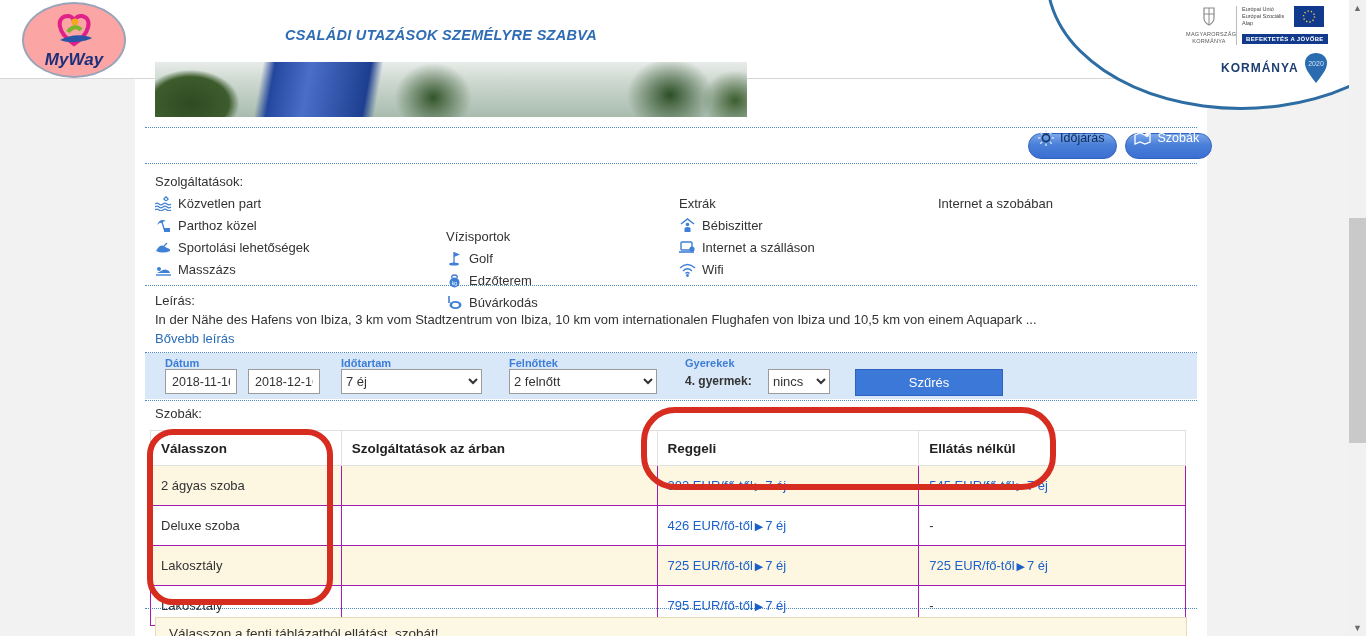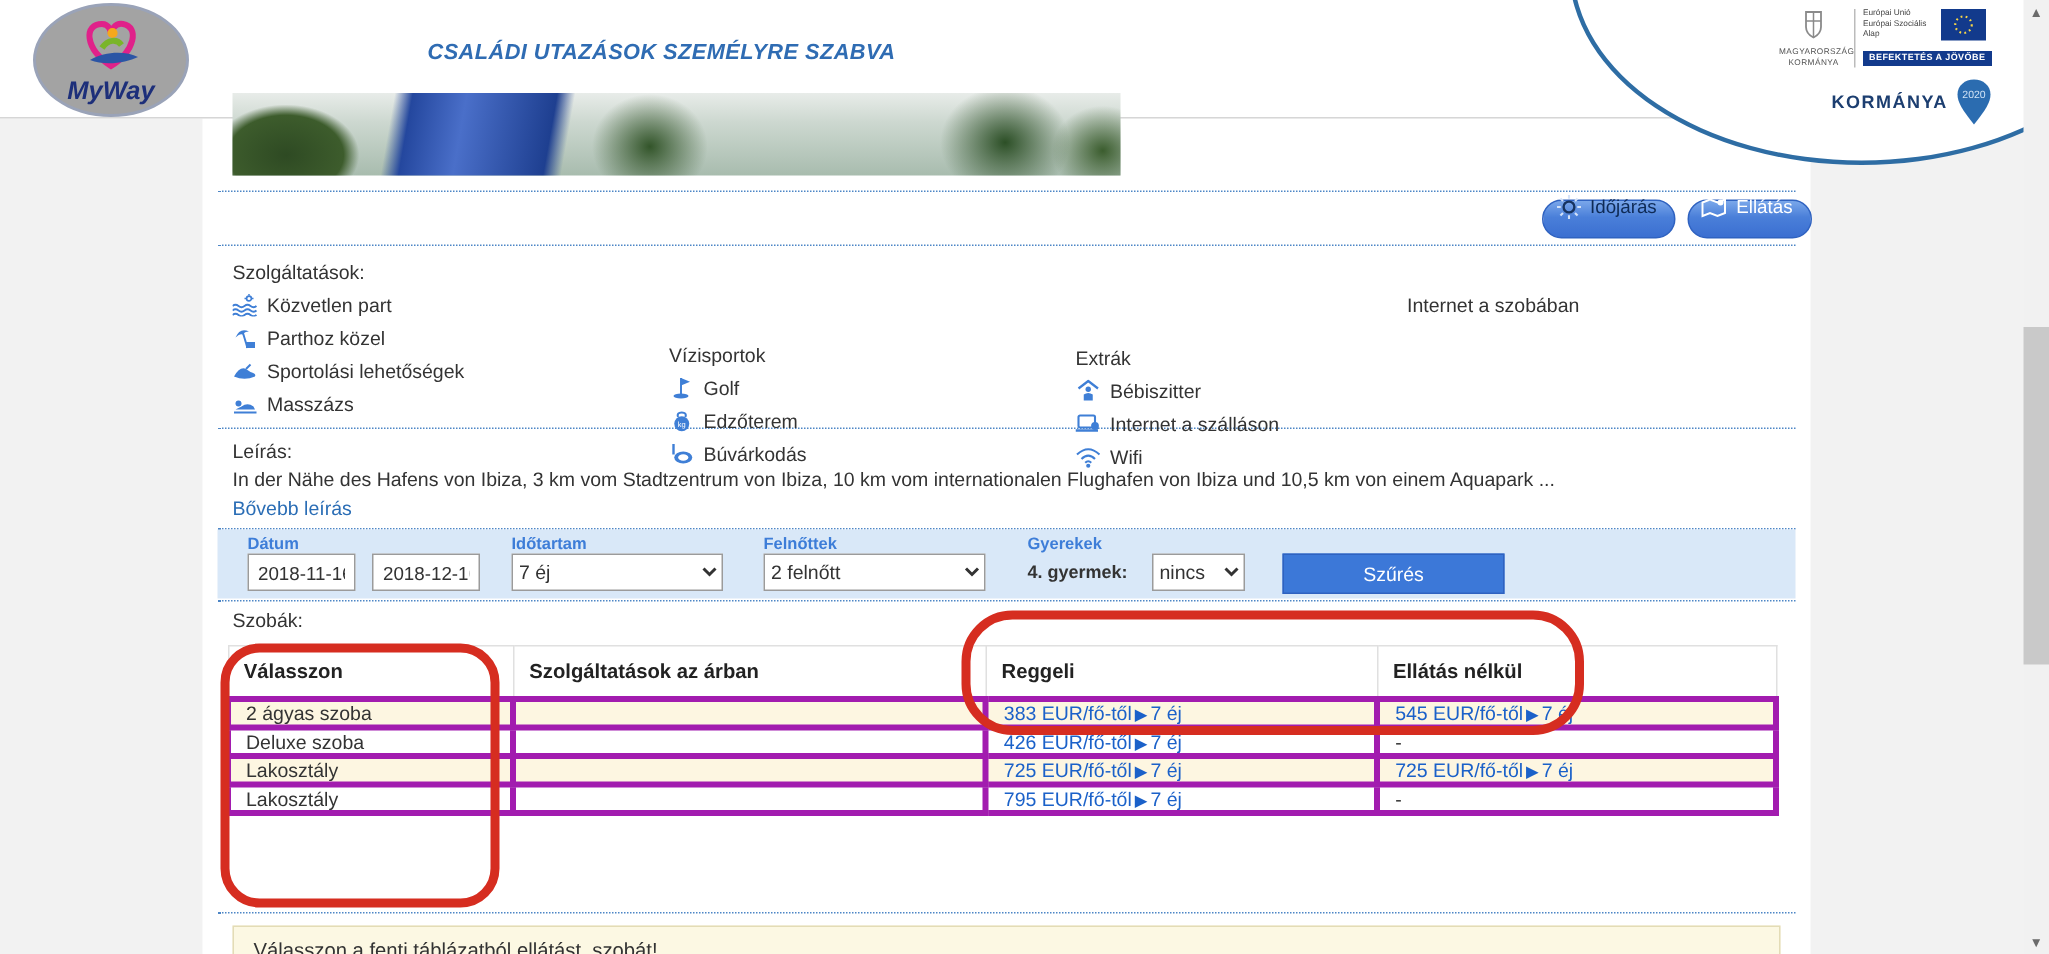--- a/index.html
+++ b/index.html
@@ -3,21 +3,21 @@
 <meta charset="utf-8">
 <style>
   * { margin:0; padding:0; box-sizing:border-box; }
   html,body { width:1366px; height:636px; overflow:hidden;
     font-family:"Liberation Sans", sans-serif; background:#f2f2f2; }
 
   
   .header { position:absolute; left:0; top:0; width:1308px; height:79px;
     background:#fff; border-bottom:1px solid #d6d6d6; z-index:20; }
   .logo-ellipse { position:absolute; left:22px; top:2px; width:104px; height:76px;
-    background:#a3a3a3; border:2px solid #9aa3b8; border-radius:50%; z-index:25; text-align:center; }
+    background:#fca5a5; border:2px solid #9aa3b8; border-radius:50%; z-index:25; text-align:center; }
   .logo-mark { margin-top:6px; }
   .logo-text { font-size:17px; font-weight:bold; font-style:italic; color:#1d2f7a; margin-top:-4px; }
   .tagline { position:absolute; left:285px; top:27px; font-size:14.5px; font-weight:bold;
     font-style:italic; color:#2f6cb3; letter-spacing:.3px; }
   .menu-wrap { position:absolute; left:1078px; top:22px; display:flex; align-items:center; gap:16px; cursor:pointer; }
   .menu-label { font-size:17px; color:#3c3c3c; }
   .hamburger { display:flex; flex-direction:column; gap:4px; }
   .hamburger span { display:block; width:35px; height:5px; background:#1b5f9d; border-radius:1px; }
 
   
@@ -79,21 +79,21 @@
   .child-label { position:absolute; left:540px; top:21px; font-size:12px; font-weight:bold; color:#333; }
   .filter-btn { position:absolute; left:710px; top:16px; width:148px; height:27px; background:#3c78d8;
     color:#fff; border:1px solid #2f62c0; font-size:13px; cursor:pointer; font-family:"Liberation Sans", sans-serif; }
 
   
   .rooms-title { position:absolute; left:155px; top:406px; font-size:13px; color:#333; z-index:7; }
   .rooms-table { position:absolute; left:150px; top:430px; width:1036px; border-collapse:collapse; z-index:7;
     font-size:13px; color:#333; }
   .rooms-table th { text-align:left; font-size:13.5px; font-weight:bold; color:#222;
     height:35px; padding:0 10px; border:1px solid #e0e0e0; background:#fff; }
-  .rooms-table td { height:16px; padding:0 10px; border:4px solid #a21caf; }
+  .rooms-table td { height:40px; padding:0 10px; border:1px solid #a21caf; }
   .rooms-table tr.beige td { background:#fdf6e1; }
   .price-link { color:#1b61c9; text-decoration:none; cursor:pointer; }
   .arrow { color:#1b61c9; font-size:11px; padding:0 2px; }
 
   
   .notice-box { position:absolute; left:155px; top:617px; width:1032px; height:40px;
     background:#fcf8e3; border:1px solid #e3dcb6; z-index:7; font-size:13.5px; color:#333;
     padding:8px 0 0 13px; }
 
   
@@ -191,21 +191,21 @@
       </g>
       <circle cx="9" cy="9" r="3.6" fill="none" stroke="#17335f" stroke-width="1.6"></circle>
     </svg>
     <span class="lbl-dark">Időjárás</span>
   </div>
   <div class="pill-btn">
     <svg width="18" height="15" viewBox="0 0 18 15">
       <path d="M1 4 L6 2 L11 4 L16 2 V11 L11 13 L6 11 L1 13 Z" fill="none" stroke="#fff" stroke-width="1.3"></path>
       <circle cx="13" cy="4" r="2" fill="#fff"></circle>
     </svg>
-    <span class="lbl-light">Ellátás</span>
+    <span class="lbl-light">Szobák</span>
   </div>
 </div>
 
 <div class="svc-title">Szolgáltatások:</div>
 <div id="services-root">
     <div class="svc-col" style="left: 155px;">
       <div class="svc-line">
         <span class="icn"><svg width="17" height="15" viewBox="0 0 17 15">
             <circle cx="11" cy="3" r="1.6" fill="none" stroke="#3f7fd6" stroke-width="1.1"></circle>
             <line x1="11" y1="0" x2="11" y2="1" stroke="#3f7fd6"></line>
@@ -263,21 +263,21 @@
       </div>
       <div class="svc-line">
         <span class="icn"><svg width="17" height="15" viewBox="0 0 17 15">
             <line x1="3" y1="1" x2="3" y2="8" stroke="#3f7fd6" stroke-width="1.6"></line>
             <ellipse cx="9.5" cy="10" rx="6" ry="4" fill="#3f7fd6"></ellipse>
             <ellipse cx="9.5" cy="10" rx="3.4" ry="2.2" fill="#fff"></ellipse>
           </svg></span>
         <span>Búvárkodás</span>
       </div>
     </div>
-    <div class="svc-col" style="left: 717px; margin-top: 35px;">
+    <div class="svc-col" style="left: 679px;">
       <div class="svc-line svc-header">Extrák</div>
       <div class="svc-line">
         <span class="icn"><svg width="17" height="15" viewBox="0 0 17 15">
             <path d="M2 6 L8.5 1 L15 6" fill="none" stroke="#3f7fd6" stroke-width="1.5"></path>
             <circle cx="8.5" cy="6.5" r="1.8" fill="#3f7fd6"></circle>
             <path d="M5.5 14 V10 Q8.5 8 11.5 10 V14 Z" fill="#3f7fd6"></path>
           </svg></span>
         <span>Bébiszitter</span>
       </div>
       <div class="svc-line">

